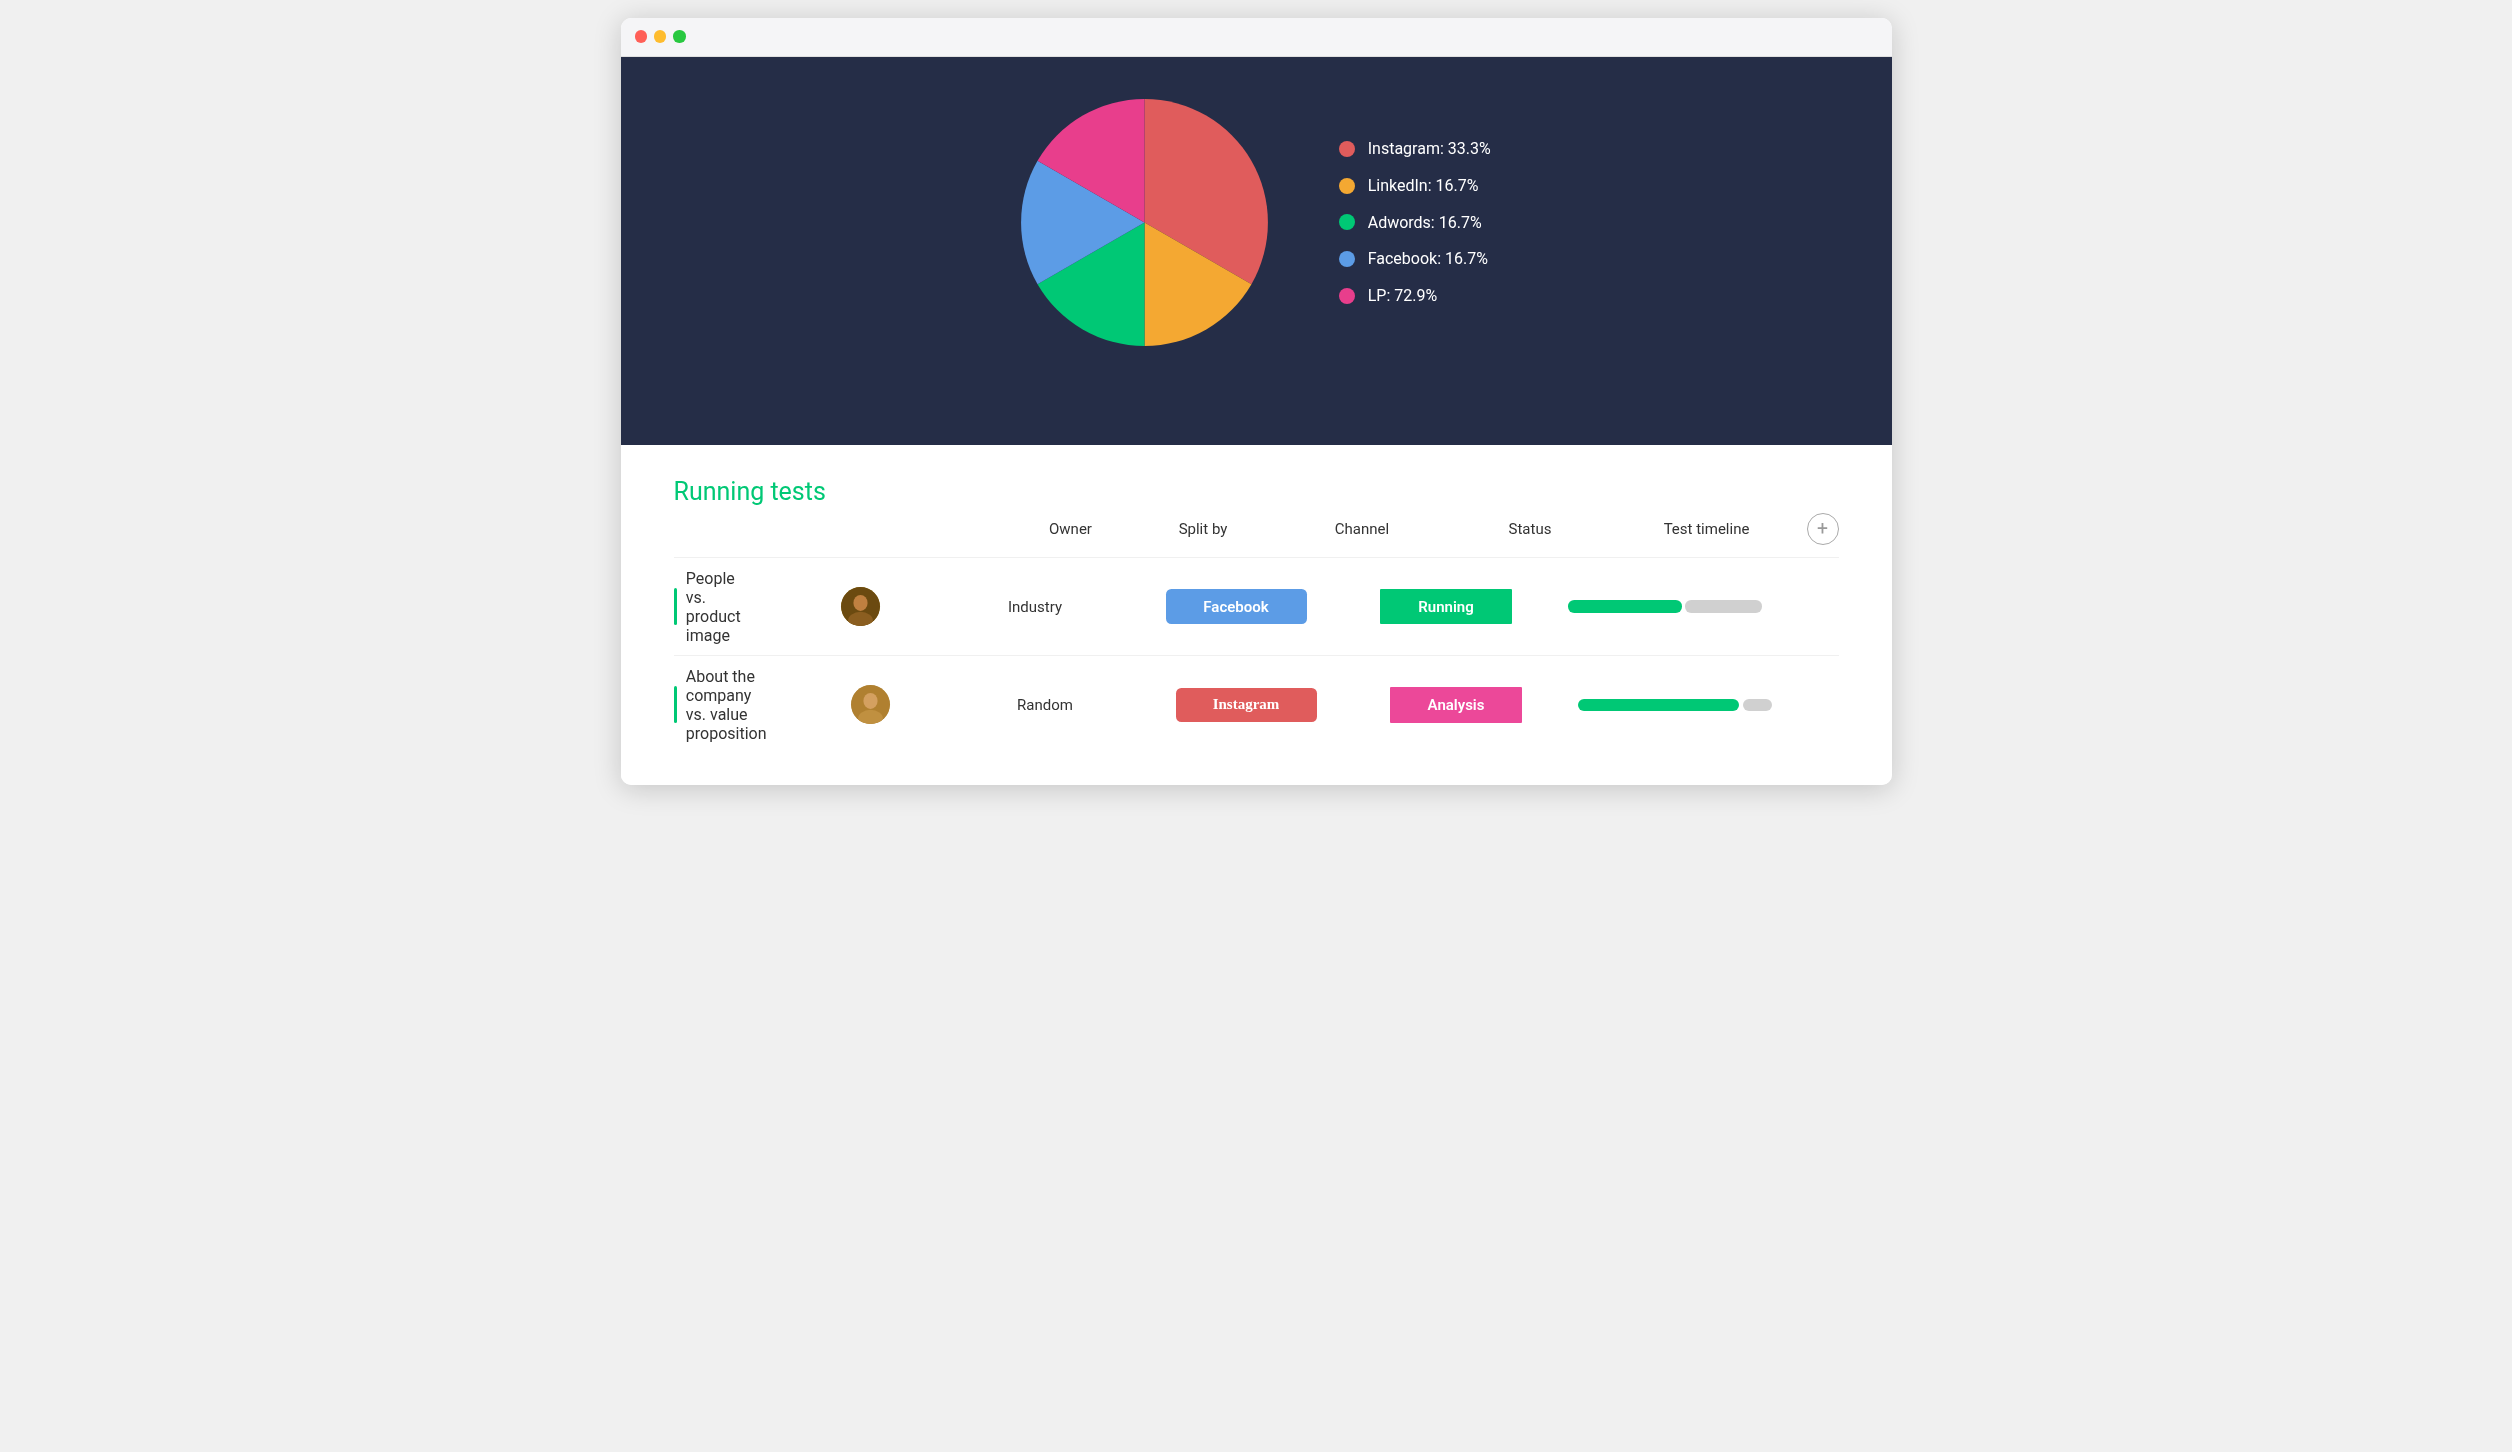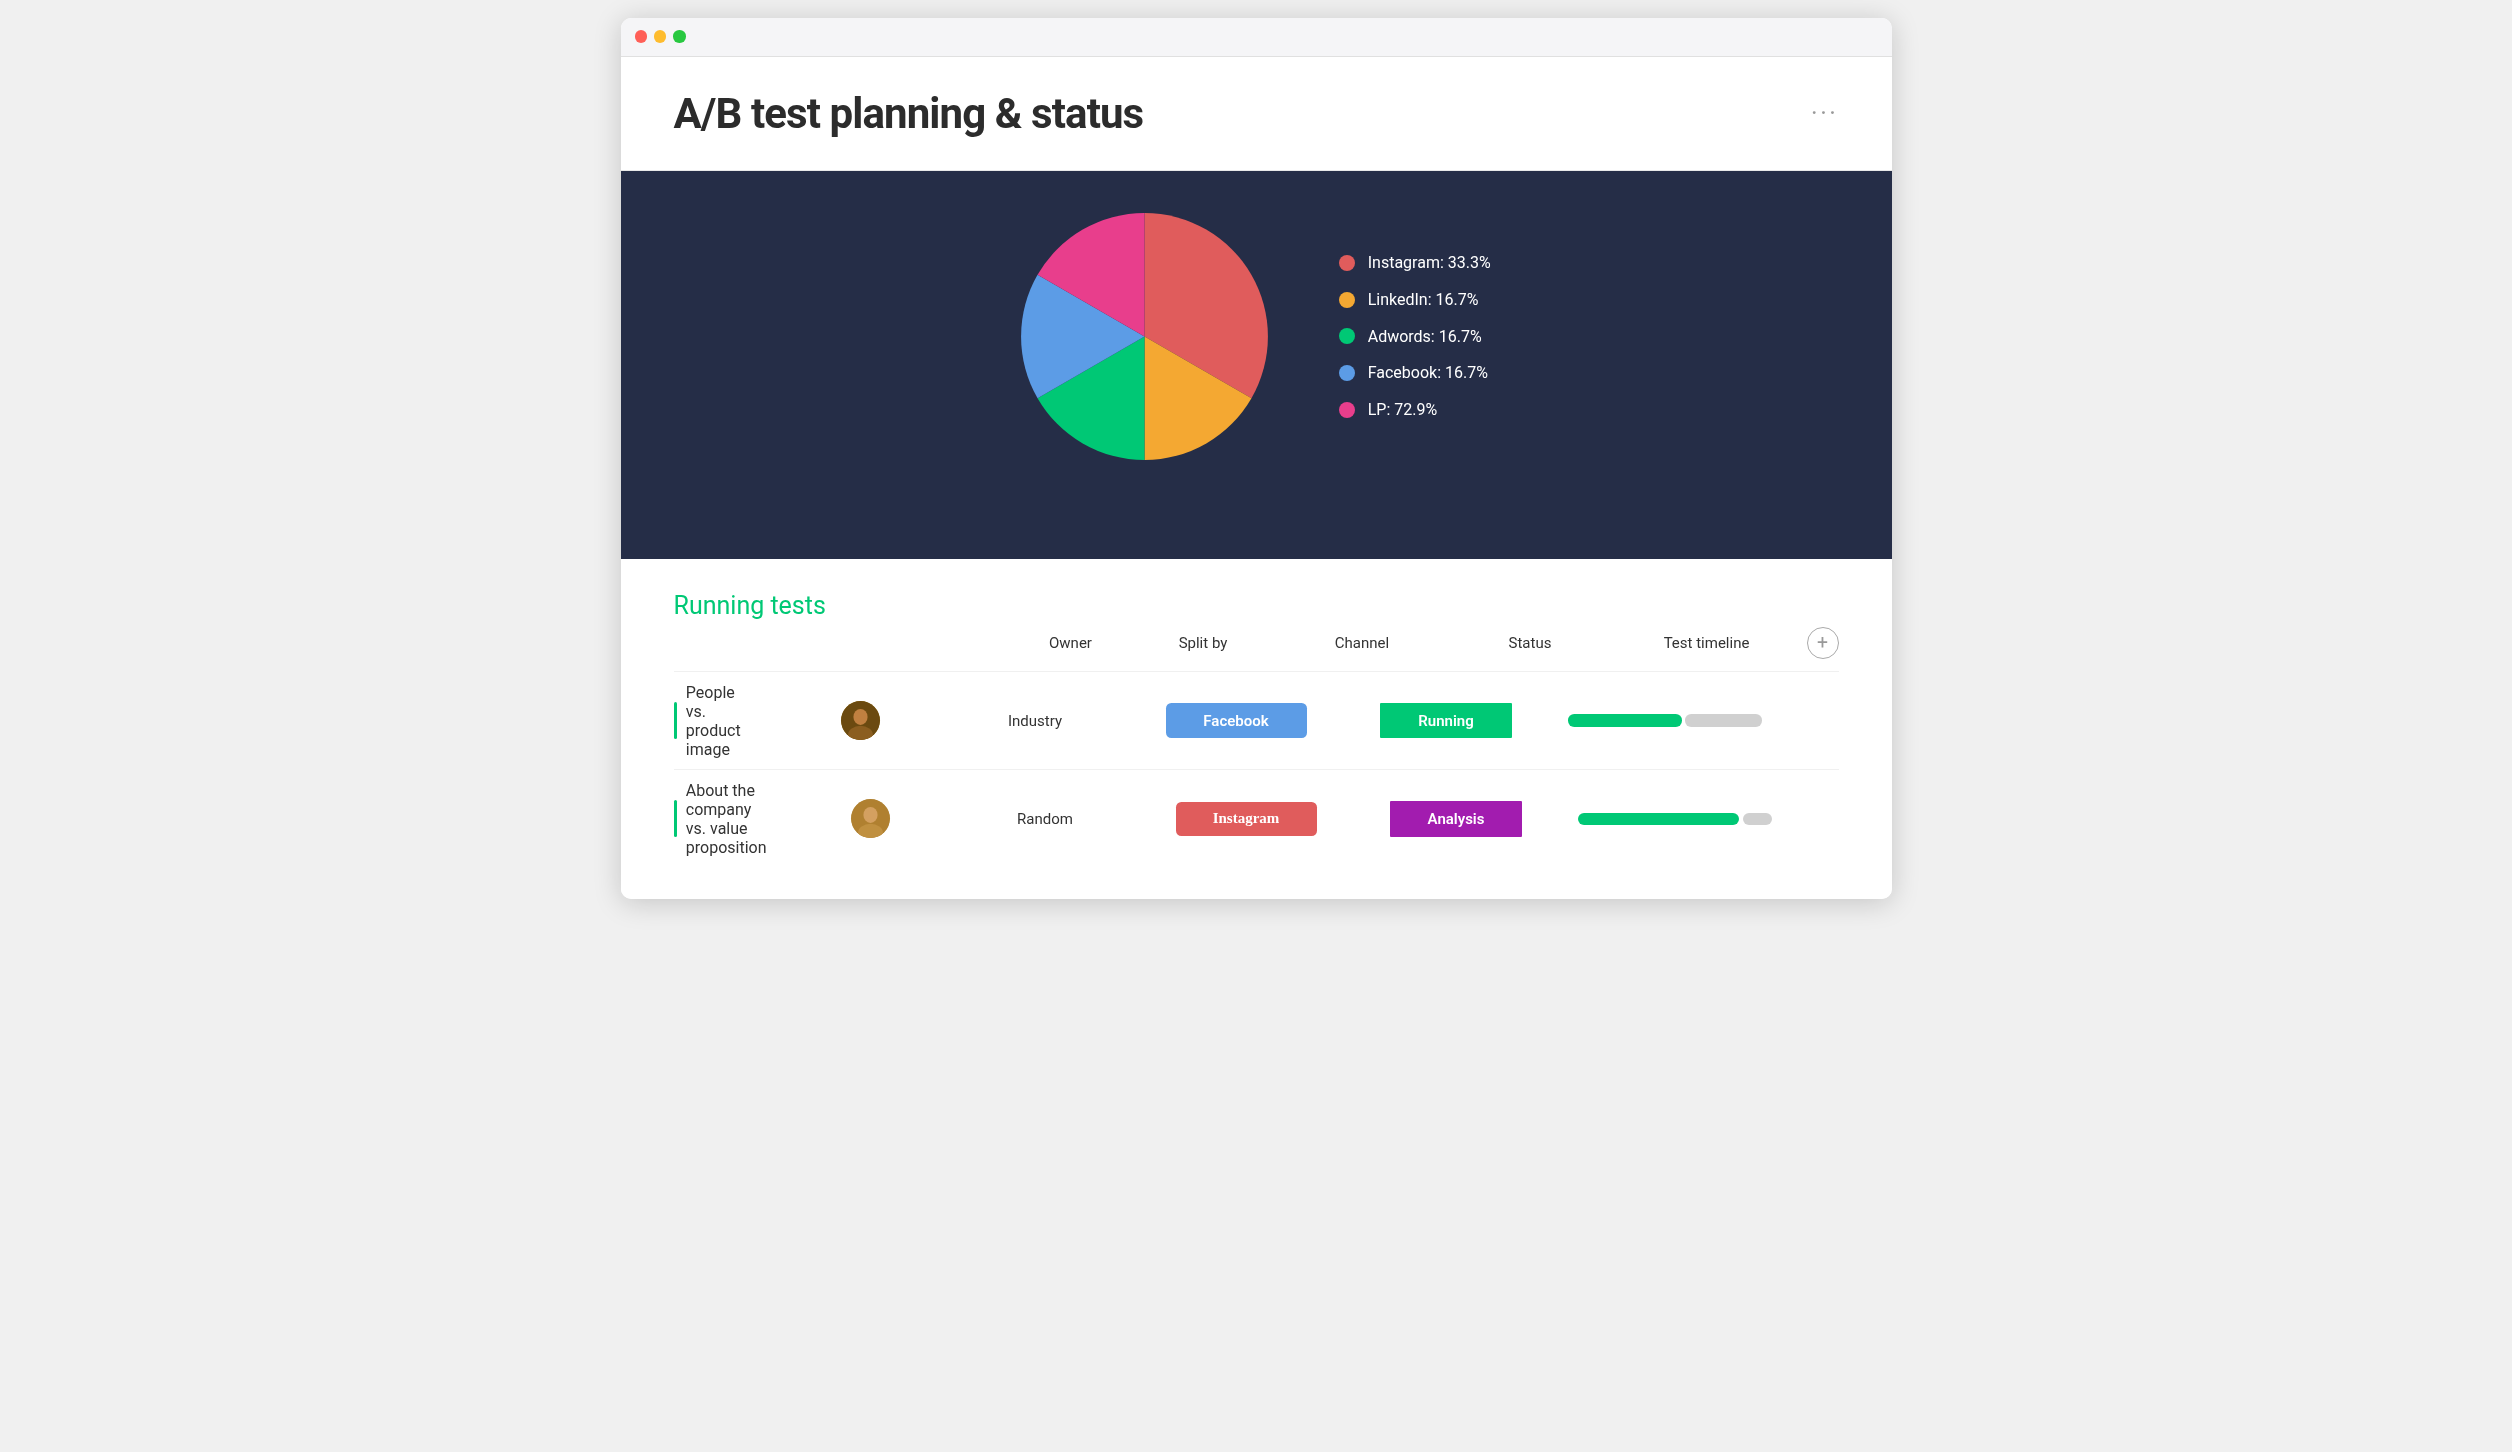--- a/index.html
+++ b/index.html
@@ -171,21 +171,21 @@
       padding: 8.8px 17.7px;
       border-radius: 1px;
       font-size: 15px;
       font-weight: 600;
       color: white;
       text-align: center;
       margin: 0 auto;
       width: 132px;
     }
     .status-running { background: #00c875; }
-    .status-analysis { background: #a21caf; }
+    .status-analysis { background: #ec4899; }
     .plus-icon {
       width: 32px;
       height: 32px;
       border-radius: 50%;
       border: 1.8px solid #aaa;
       display: flex;
       align-items: center;
       justify-content: center;
       font-size: 19.4px;
       color: #999;
@@ -211,24 +211,20 @@
 <body>
 
 <div class="window">
 
   <div class="title-bar">
     <span class="traffic-light tl-red"></span>
     <span class="traffic-light tl-yellow"></span>
     <span class="traffic-light tl-green"></span>
   </div>
 
-  <div class="page-header">
-    <h1 class="page-title">A/B test planning &amp; status</h1>
-    <span class="more-icon">···</span>
-  </div>
 
   <div class="chart-section">
     <div class="chart-area">
 
       <div class="pie-container">
         <svg class="pie-svg" viewBox="0 0 200 200">
 
           <path d="M100,100 L100,0 A100,100 0 0,1 186.6,149.9 Z" fill="#e05c5c"></path>
 
           <path d="M100,100 L186.6,149.9 A100,100 0 0,1 100,200 Z" fill="#f4a832"></path>

